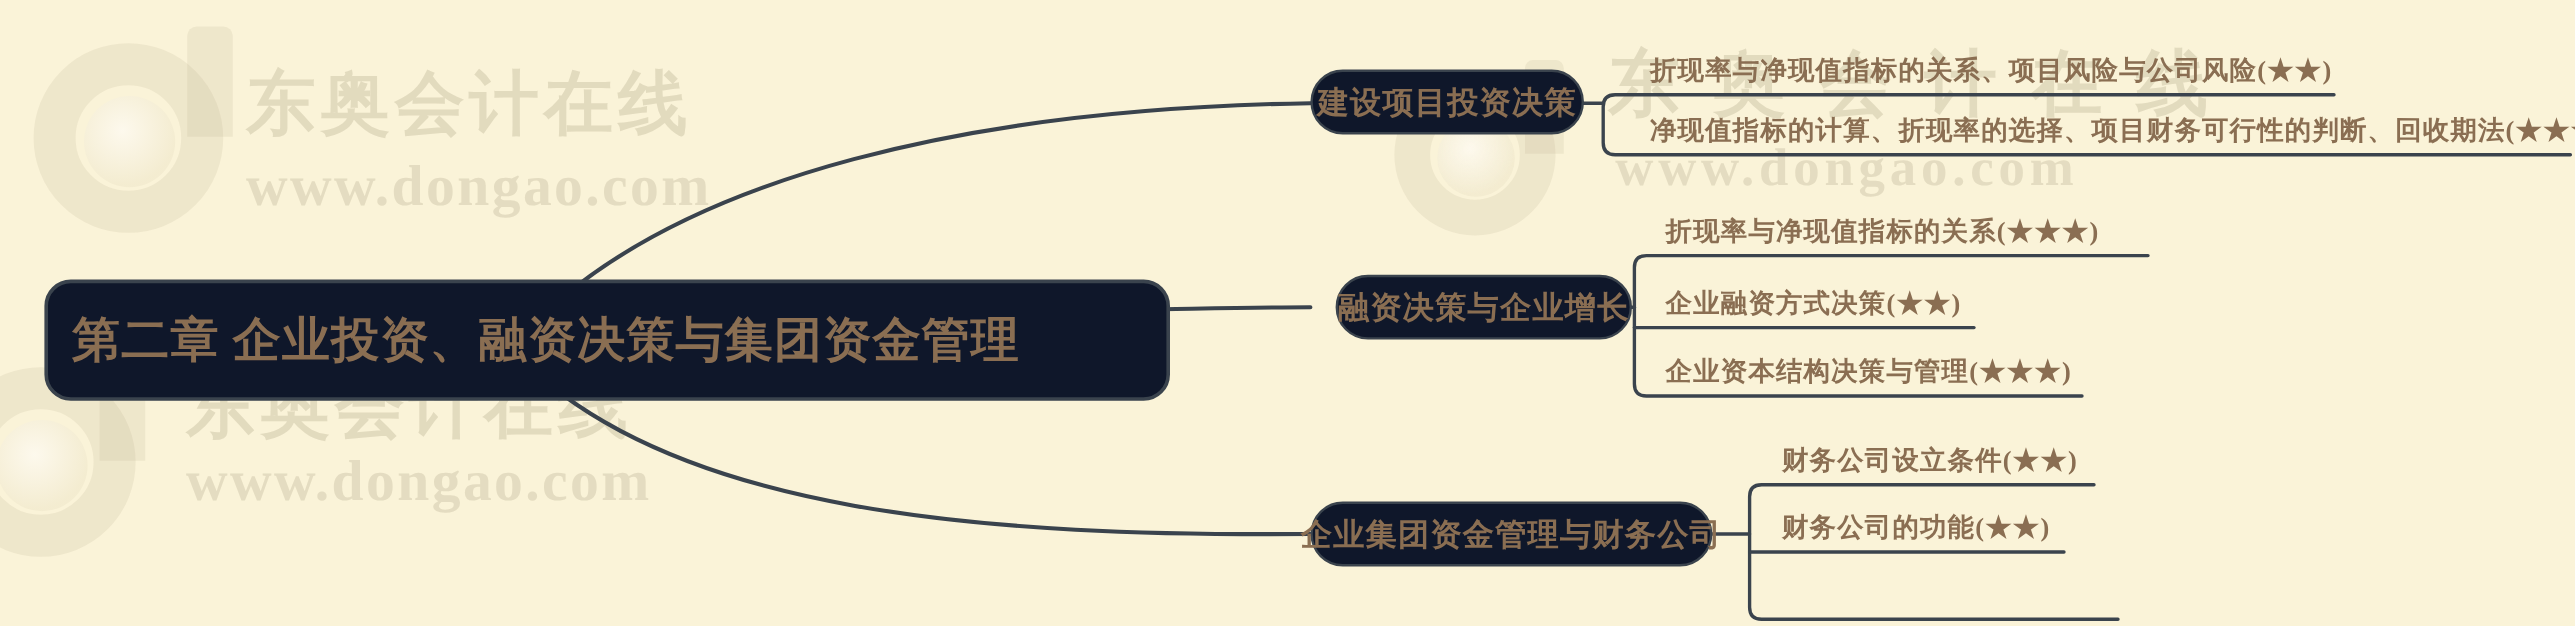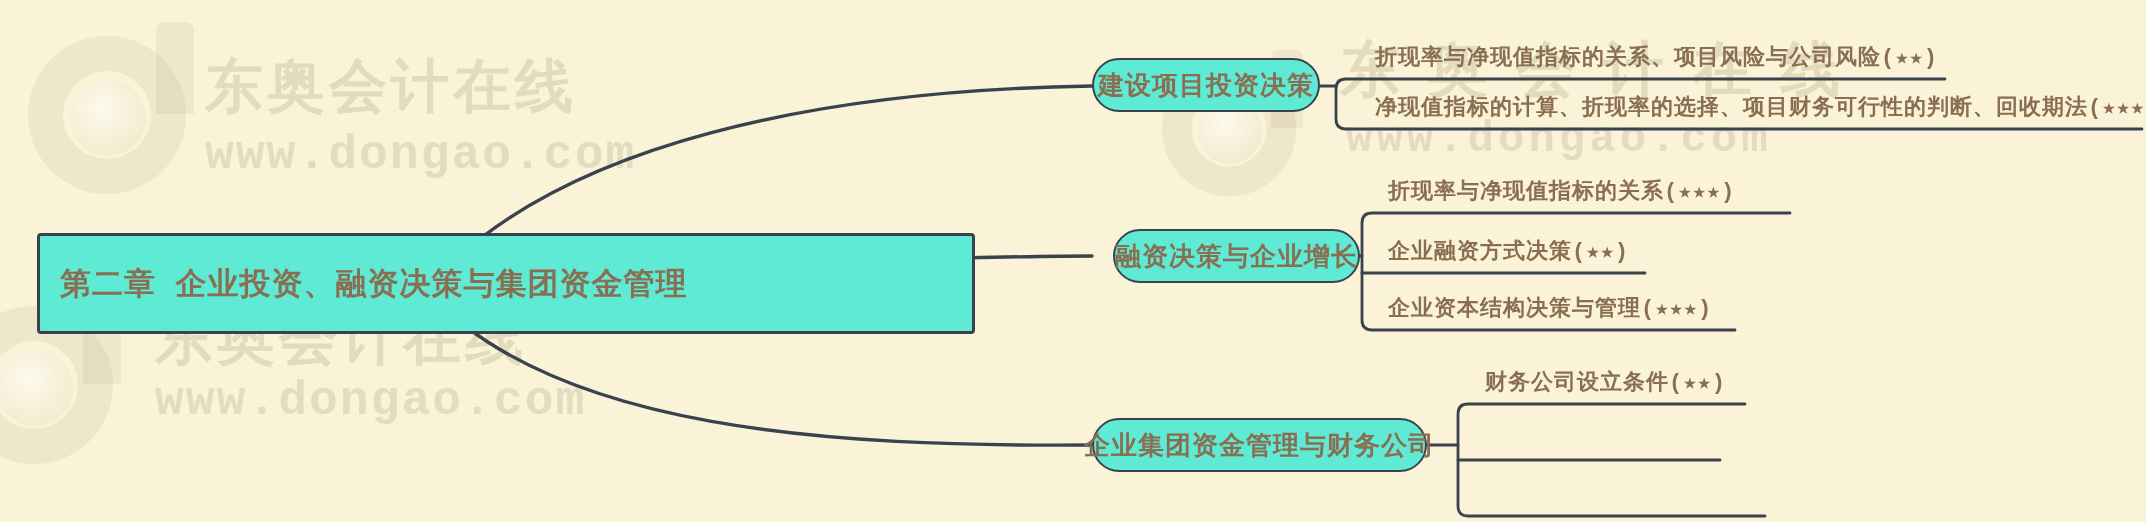--- a/index.html
+++ b/index.html
@@ -1,19 +1,19 @@
 <!DOCTYPE html>
 <html><head>
 <meta charset="utf-8">
 <style>
   html,body{margin:0;padding:0;}
   .canvas{
     position:relative; width:2146px; height:522px; overflow:hidden;
     background:#FAF3D8;
-    font-family:Liberation Mono, monospace;
+    font-family:Liberation Serif, serif;
   }
   
   .wm{position:absolute; z-index:1; pointer-events:none;}
   .wm-brand{
     position:absolute; white-space:nowrap; font-weight:700;
     color:rgba(178,168,138,0.32);
   }
   .wm-url{
     position:absolute; white-space:nowrap; font-weight:700;
     color:rgba(178,168,138,0.30); letter-spacing:2px;
@@ -28,27 +28,27 @@
     background:rgba(178,168,138,0.16); border-radius:8px 8px 0 0;
   }
   .wm-blob{
     position:absolute; left:42px; top:58px; width:76px; height:76px; border-radius:50%;
     background:radial-gradient(circle at 42% 38%, rgba(253,249,238,0.95), rgba(215,205,175,0.18) 70%);
   }
   
   .edges{position:absolute; left:0; top:0; z-index:2;}
   
   .node{
-    position:absolute; z-index:3; background:#5eead4;
+    position:absolute; z-index:3; background:#0f172a;
     border:2.5px solid #3A434D; box-sizing:border-box;
     display:flex; align-items:center; color:#8A6E52; white-space:nowrap;
   }
   .root{
-    border-width:3.5px; border-radius:4px;
-    font-size:31px; font-weight:600; letter-spacing:1px; padding:0 20px;
+    border-width:3.5px; border-radius:22px;
+    font-size:40px; font-weight:600; letter-spacing:1px; padding:0 20px;
   }
   .pill{
     border-radius:28px; justify-content:center;
     font-size:26px; font-weight:600; letter-spacing:1px; padding:0 10px;
   }
   .leaf{
     position:absolute; z-index:2; color:#8A6E52; white-space:nowrap;
     font-size:22px; font-weight:600; letter-spacing:1px; line-height:34px;
   }
 </style>
@@ -122,14 +122,15 @@
   </div>
 
   <div class="leaf" style="left:1375px; top:42px;">折现率与净现值指标的关系、项目风险与公司风险(★★)</div>
   <div class="leaf" style="left:1375px; top:92px;">净现值指标的计算、折现率的选择、项目财务可行性的判断、回收期法(★★★)</div>
 
   <div class="leaf" style="left:1388px; top:176px;">折现率与净现值指标的关系(★★★)</div>
   <div class="leaf" style="left:1388px; top:236px;">企业融资方式决策(★★)</div>
   <div class="leaf" style="left:1388px; top:293px;">企业资本结构决策与管理(★★★)</div>
 
   <div class="leaf" style="left:1485px; top:367px;">财务公司设立条件(★★)</div>
+  <div class="leaf" style="left:1485px; top:423px;">财务公司的功能(★★)</div>
 
 </div>
 
 </body></html>

